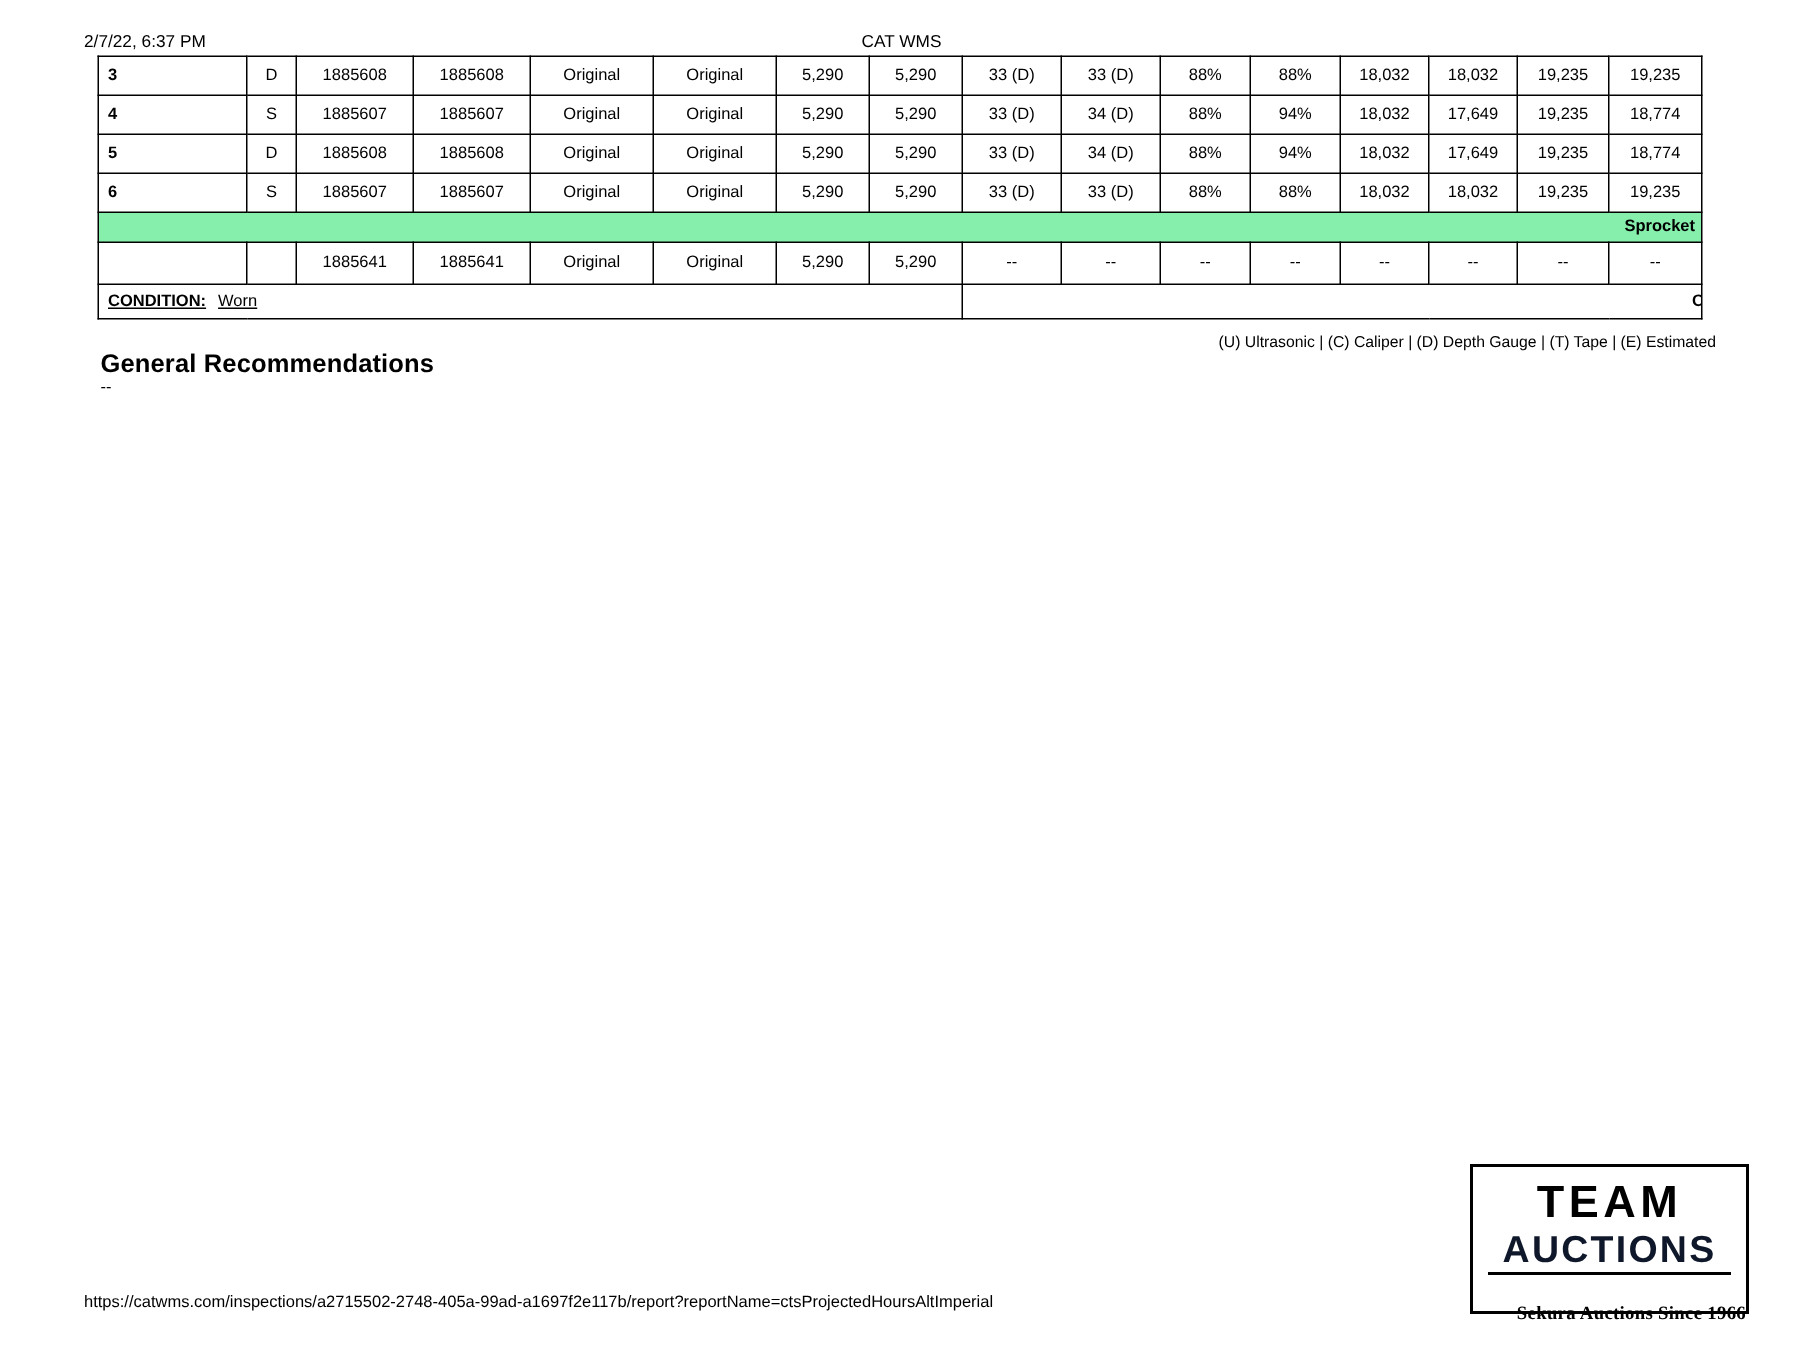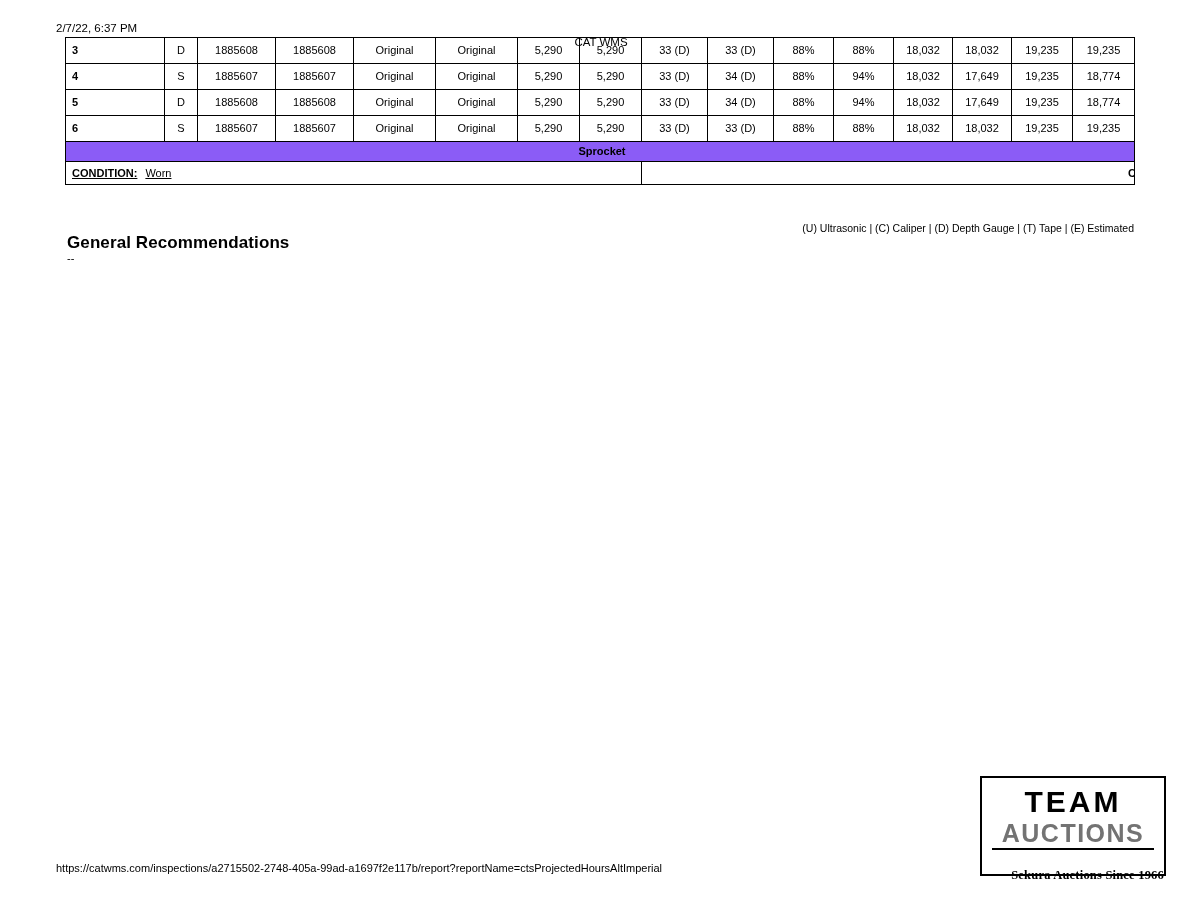--- a/index.html
+++ b/index.html
@@ -36,21 +36,21 @@
   }
   .doc-header .hdr-date {
     position: absolute;
     left: 0;
     top: 0;
     white-space: nowrap;
   }
   .doc-header .hdr-title {
     position: absolute;
     left: 0;
-    top: 14px;
+    top: 0;
     width: 1090px;
     text-align: center;
     white-space: nowrap;
   }
 
   
   .wear-table {
     position: absolute;
     left: 65px;
     top: 37px;
@@ -72,22 +72,22 @@
   }
   .wear-table td.pos {
     text-align: left;
     font-weight: bold;
     padding-left: 6px;
   }
   .wear-table td.side {
     text-align: center;
   }
   .section-row td {
-    background: #8b5cf6;
-    text-align: center;
+    background: #86efac;
+    text-align: right;
     font-weight: bold;
     padding-left: 8px;
     height: 19px;
   }
   .blank-row td {
     height: 27px;
   }
   .cond-row td {
     text-align: left;
     height: 22px;
@@ -106,21 +106,21 @@
     padding-left: 8px;
   }
   .cond-right-inner {
     display: inline-block;
     padding-left: 480px;
   }
 
   
   .legend {
     position: absolute;
-    right: 66px;
+    right: 56px;
     top: 222px;
     font-size: 10.5px;
     white-space: nowrap;
     text-align: center;
   }
 
   
   .gen-rec-title {
     position: absolute;
     left: 67px;
@@ -171,21 +171,21 @@
   .logo-auctions {
     position: absolute;
     left: 0;
     top: 42px;
     width: 182px;
     text-align: center;
     font-size: 25px;
     font-weight: bold;
     letter-spacing: 1.5px;
     line-height: 26px;
-    color: #737373;
+    color: #0f172a;
   }
   .logo-rule {
     position: absolute;
     left: 10px;
     top: 70px;
     width: 162px;
     height: 2px;
     background: #000000;
   }
   .logo-tag {
@@ -300,20 +300,38 @@
         <td>18,032</td>
         <td>18,032</td>
         <td>19,235</td>
         <td>19,235</td>
       </tr>
 
       <tr class="section-row">
         <td colspan="16">Sprocket</td>
       </tr>
 
+      <tr class="blank-row">
+        <td class="pos"></td>
+        <td class="side"></td>
+        <td>1885641</td>
+        <td>1885641</td>
+        <td>Original</td>
+        <td>Original</td>
+        <td>5,290</td>
+        <td>5,290</td>
+        <td>--</td>
+        <td>--</td>
+        <td>--</td>
+        <td>--</td>
+        <td>--</td>
+        <td>--</td>
+        <td>--</td>
+        <td>--</td>
+      </tr>
 
       <tr class="cond-row">
         <td class="cond-cell" colspan="8">
           <span class="cond-label">CONDITION:</span><span class="cond-value">Worn</span>
         </td>
         <td class="cond-cell" colspan="8">
           <span class="cond-right-inner"><span class="cond-label">CONDITION:</span></span>
         </td>
       </tr>
     </tbody>

